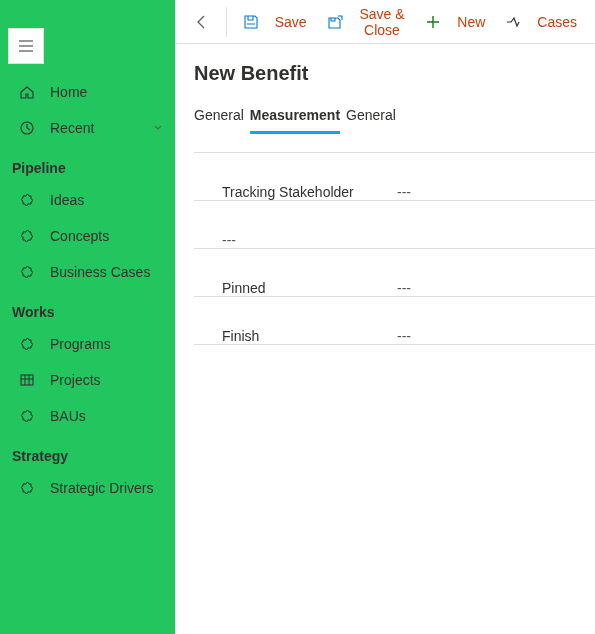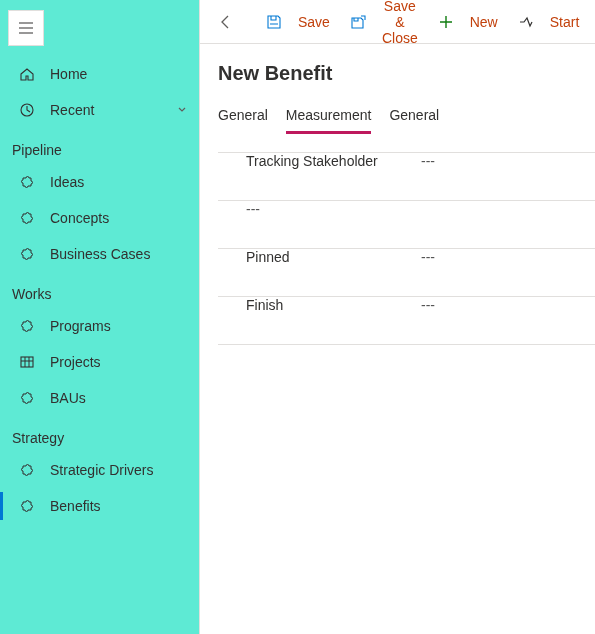--- a/index.html
+++ b/index.html
@@ -7,24 +7,24 @@
     font-family: "Segoe UI", -apple-system, sans-serif;
     font-size: 14px;
     color: #323130;
     background: #fff;
     width: 595px;
     height: 634px;
     overflow: hidden;
     display: flex;
   }
   .sidebar {
-    width: 200px;
-    background: #5eead4;
+    width: 176px;
+    background: #22c55e;
     border-right: 1px solid #e1dfdd;
-    padding-top: 4px;
+    padding-top: 22px;
     flex-shrink: 0;
     overflow-y: auto;
   }
   .hamburger {
     width: 36px;
     height: 36px;
     margin: 6px 0 10px 8px;
     border: 1px solid #e1dfdd;
     background: #fff;
     display: flex;
@@ -55,21 +55,21 @@
     margin-right: 14px;
     flex-shrink: 0;
     display: flex;
     align-items: center;
     justify-content: center;
   }
   .nav-label { flex: 1; color: #323130; }
   .chevron { width: 14px; height: 14px; }
   .nav-section {
     padding: 14px 10px 6px 12px;
-    font-weight: 400;
+    font-weight: 700;
     color: #323130;
   }
 
   .main {
     flex: 1;
     display: flex;
     flex-direction: column;
     overflow: hidden;
   }
   .cmdbar {
@@ -104,41 +104,41 @@
     flex: 1;
     overflow: auto;
   }
   .page-title {
     font-size: 20px;
     font-weight: 600;
     margin-bottom: 16px;
   }
   .tabs {
     display: flex;
-    gap: 18px;
+    gap: 6px;
     border-bottom: 0;
     margin-bottom: 18px;
   }
   .tab {
     padding: 6px 0 8px 0;
     cursor: pointer;
     color: #323130;
     border-bottom: 3px solid transparent;
   }
   .tab.active {
-    font-weight: 400;
-    border-bottom: 3px solid #be185d;
+    font-weight: 700;
+    border-bottom: 3px solid #0ea5e9;
   }
 
   .form-section {
     border-top: 1px solid #e1dfdd;
   }
   .form-row {
     display: flex;
-    align-items: flex-start;
+    align-items: flex-end;
     border-bottom: 1px solid #e1dfdd;
     min-height: 48px;
     padding-left: 28px;
     padding-right: 0;
   }
   .form-row:last-child { border-bottom: 1px solid #e1dfdd; margin-bottom:12px; }
   .form-label {
     width: 175px;
     color: #323130;
   }
@@ -237,28 +237,20 @@
       </div>
       <div class="nav-section">Strategy</div>
       <div class="nav-item">
         <span class="nav-icon">
           <svg viewBox="0 0 16 16" width="16" height="16">
             <path d="M4 4h3a1.5 1.5 0 1 1 3 0h2v3a1.5 1.5 0 1 1 0 3v2H9a1.5 1.5 0 1 1-3 0H4V9a1.5 1.5 0 1 1 0-3z" stroke="#323130" stroke-width="1" fill="none"></path>
           </svg>
         </span>
         <span class="nav-label">Strategic Drivers</span>
       </div>
-      <div class="nav-item active">
-        <span class="nav-icon">
-          <svg viewBox="0 0 16 16" width="16" height="16">
-            <path d="M4 4h3a1.5 1.5 0 1 1 3 0h2v3a1.5 1.5 0 1 1 0 3v2H9a1.5 1.5 0 1 1-3 0H4V9a1.5 1.5 0 1 1 0-3z" stroke="#323130" stroke-width="1" fill="none"></path>
-          </svg>
-        </span>
-        <span class="nav-label">Benefits</span>
-      </div>
     </div>
 </div>
 
 <div class="main">
   <div class="cmdbar">
     <button class="cmd-btn">
       <span class="cmd-icon">
         <svg viewBox="0 0 16 16" width="16" height="16">
             <path d="M10 2 L4 8 L10 14" stroke="#605e5c" stroke-width="1.3" fill="none"></path>
           </svg>
@@ -288,21 +280,21 @@
           </svg>
       </span>
       <span>New</span>
     </button>
     <button class="cmd-btn">
       <span class="cmd-icon">
         <svg viewBox="0 0 16 16" width="16" height="16">
             <path d="M2 8h4l3-4 3 8 2-4" stroke="#323130" stroke-width="1.2" fill="none"></path>
           </svg>
       </span>
-      <span>Start</span>
+      <span>Cases</span>
     </button>
   </div>
 
   <div class="content">
     <div class="page-title">New Benefit</div>
     <div class="tabs" id="tabs">
         <div class="tab">General</div>
         <div class="tab active">Measurement</div>
         <div class="tab">General</div>
       </div>

